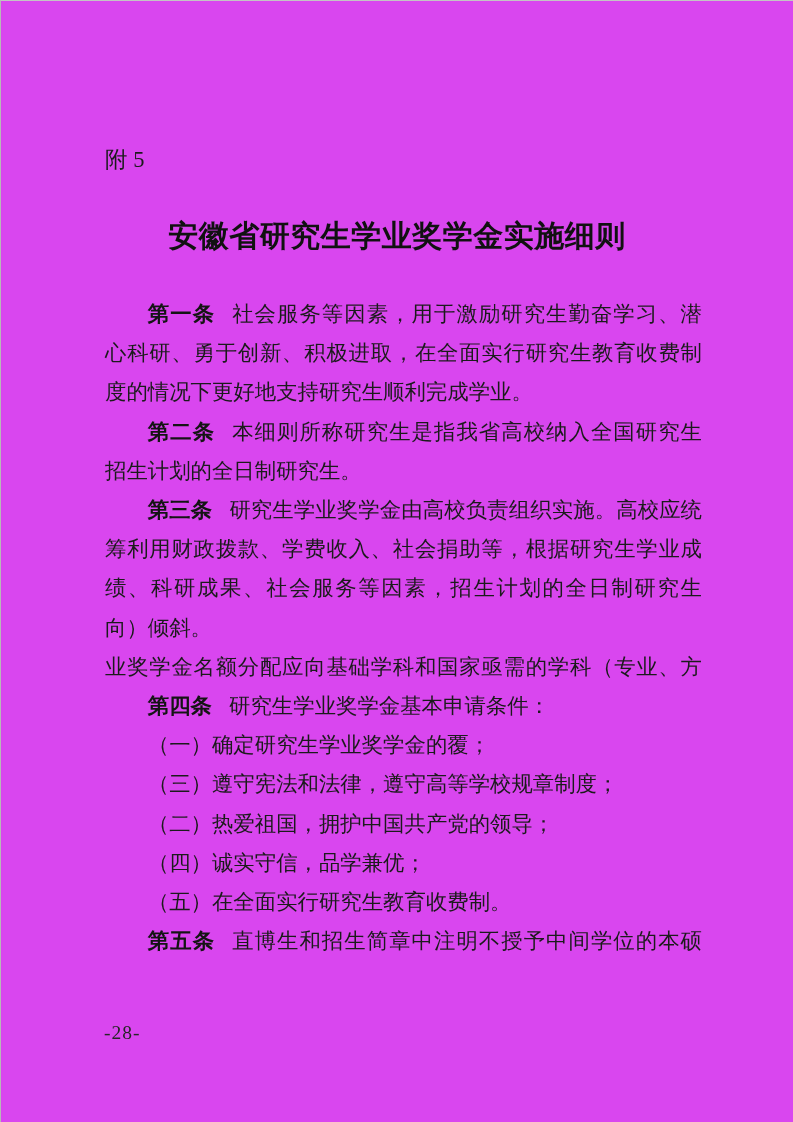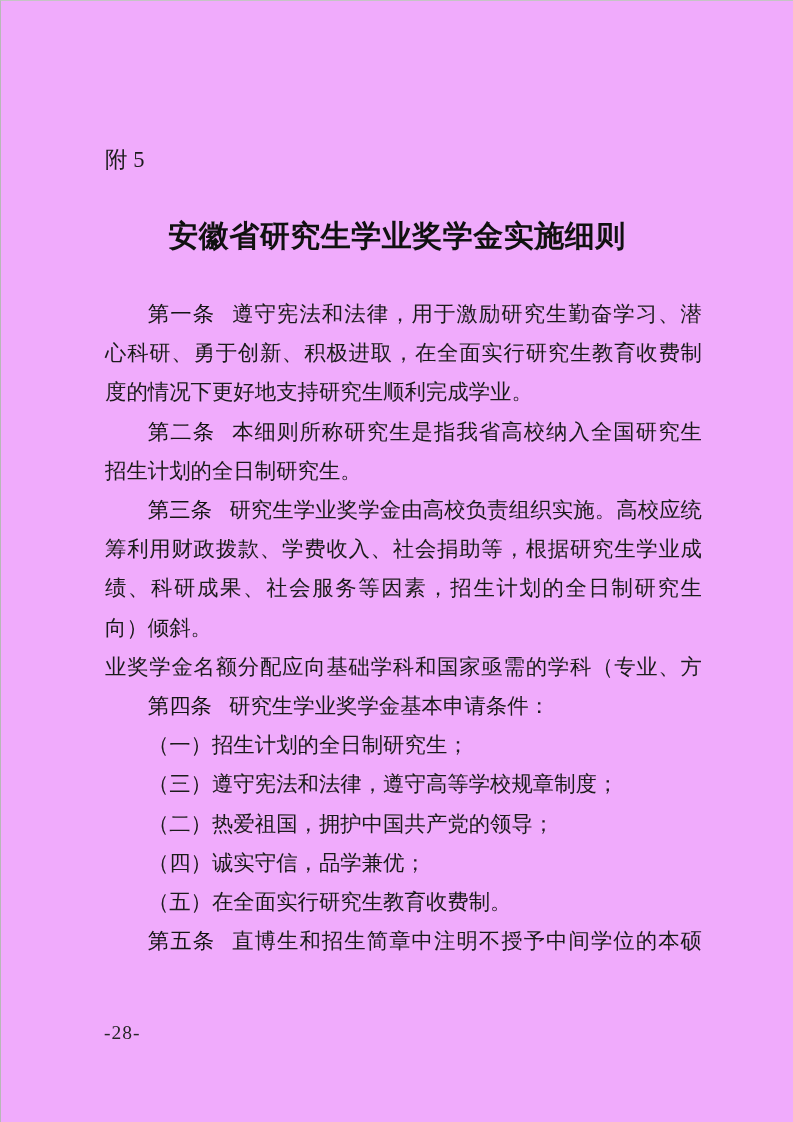--- a/index.html
+++ b/index.html
@@ -4,21 +4,21 @@
 <style>
   html, body {
     margin: 0;
     padding: 0;
     background: #ffffff;
   }
   .page {
     position: relative;
     width: 793px;
     height: 1122px;
-    background: #f0abfc;
+    background: #d946ef;
     border-left: 1px solid #b8b8b8;
     border-top: 1px solid #c4c4c4;
     box-sizing: border-box;
     overflow: hidden;
     font-family: "Liberation Serif", "DejaVu Serif", serif;
     color: #1b1b1b;
   }
   .attachment-label {
     position: absolute;
     left: 104px;
@@ -54,21 +54,21 @@
   .line.fill {
     text-align-last: justify;
   }
   .line.nofill {
     text-align-last: left;
   }
   .line.indent {
     text-indent: 2em;
   }
   .article-head {
-    font-weight: 400;
+    font-weight: 700;
     margin-right: 0.8em;
     color: #141414;
   }
   .page-number {
     position: absolute;
     left: 103px;
     top: 1020px;
     font-size: 19.5px;
     line-height: 24px;
     color: #262626;
@@ -78,32 +78,32 @@
 </head>
 <body>
 
 <div class="page">
 
   <div class="attachment-label">附 5</div>
 
   <div class="doc-title">安徽省研究生学业奖学金实施细则</div>
 
   <div class="doc-body">
-      <div class="line fill indent"><b class="article-head">第一条</b><span>遵守宪法和法律，用于激励研究生勤奋学习、潜</span></div>
+      <div class="line fill indent"><b class="article-head">第一条</b><span>社会服务等因素，用于激励研究生勤奋学习、潜</span></div>
       <div class="line fill"><span>心科研、勇于创新、积极进取，在全面实行研究生教育收费制</span></div>
       <div class="line nofill"><span>度的情况下更好地支持研究生顺利完成学业。</span></div>
       <div class="line fill indent"><b class="article-head">第二条</b><span>本细则所称研究生是指我省高校纳入全国研究生</span></div>
       <div class="line nofill"><span>招生计划的全日制研究生。</span></div>
       <div class="line fill indent"><b class="article-head">第三条</b><span>研究生学业奖学金由高校负责组织实施。高校应统</span></div>
       <div class="line fill"><span>筹利用财政拨款、学费收入、社会捐助等，根据研究生学业成</span></div>
       <div class="line fill"><span>绩、科研成果、社会服务等因素，招生计划的全日制研究生</span></div>
       <div class="line nofill"><span>向）倾斜。</span></div>
       <div class="line fill"><span>业奖学金名额分配应向基础学科和国家亟需的学科（专业、方</span></div>
       <div class="line nofill indent"><b class="article-head">第四条</b><span>研究生学业奖学金基本申请条件：</span></div>
-      <div class="line nofill indent"><span>（一）招生计划的全日制研究生；</span></div>
+      <div class="line nofill indent"><span>（一）确定研究生学业奖学金的覆；</span></div>
       <div class="line nofill indent"><span>（三）遵守宪法和法律，遵守高等学校规章制度；</span></div>
       <div class="line nofill indent"><span>（二）热爱祖国，拥护中国共产党的领导；</span></div>
       <div class="line nofill indent"><span>（四）诚实守信，品学兼优；</span></div>
       <div class="line nofill indent"><span>（五）在全面实行研究生教育收费制。</span></div>
       <div class="line fill indent"><b class="article-head">第五条</b><span>直博生和招生简章中注明不授予中间学位的本硕</span></div>
     </div>
 
   <div class="page-number">-28-</div>
 
 </div>

